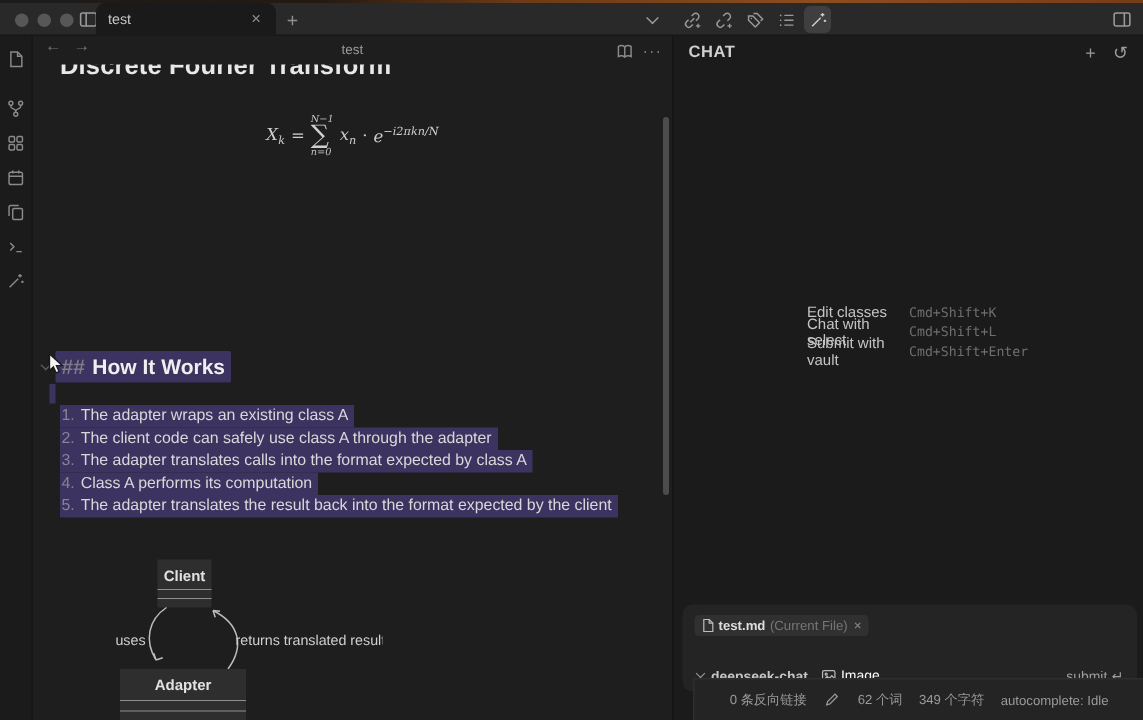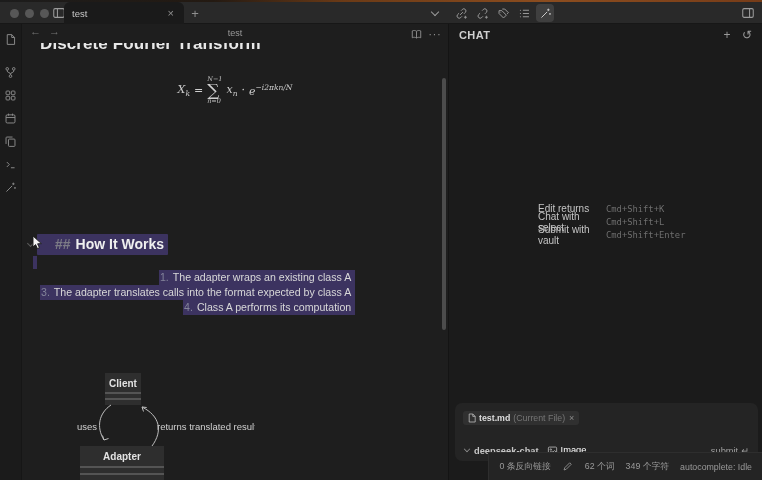--- a/index.html
+++ b/index.html
@@ -48,25 +48,25 @@
   .formula .frow { display:inline-flex; align-items:center; gap:4px; }
   .sum-stack { display:inline-flex; flex-direction:column; align-items:flex-start; line-height:1; font-style:normal; }
   .sum-lim { font-size:6.5px; color:#c0c0c0; font-style:italic; }
   .sigma { font-size:17px; line-height:0.9; }
   sub.f { font-size:7.5px; font-style:italic; }
   .fexp { font-size:7.5px; vertical-align:super; }
   .para { position:absolute; left:18px; top:147px; width:372px; font-size:10.6px; line-height:13.7px; color:#c9c9c9; }
   .h2-row { position:absolute; left:6px; top:210px; display:flex; align-items:center; }
   .fold { width:5px; height:5px; border-right:1.2px solid #5a5a5a; border-bottom:1.2px solid #5a5a5a; transform:rotate(45deg); margin-right:4px; margin-top:-2px; }
   .sel { background:#3c3360; }
-  .h2-sel { padding:2px 4px 3px 18px; border-radius:1px; font-size:14px; font-weight:bold; color:#efefef; }
+  .h2-sel { padding:2px 4px 3px 4px; border-radius:1px; font-size:14px; font-weight:bold; color:#efefef; }
   .h2-hash { color:#7c7c86; font-weight:bold; margin-right:5px; }
   .sel-sliver { position:absolute; left:11px; top:232px; width:4px; height:13px; background:#3c3360; }
   .olist { position:absolute; left:18px; top:243px; }
-  .oli { height:15.1px;text-align:right; }
+  .oli { height:15.1px; }
   .oli .sel { padding:1px 4px 2px 1px; font-size:10.6px; color:#d8d8d8; }
   .oli .num { color:#84849a; margin-right:4px; }
   .cursor-svg { position:absolute; left:10px; top:211px; z-index:9; }
   .scroll-thumb { position:absolute; right:2px; top:54px; width:4px; height:252px; background:#4c4c4c; border-radius:2px; z-index:7; }
   
   .diagram { position:absolute; left:53px; top:346px; }
   .diagram text { font-family:"Liberation Sans", sans-serif; }
   .dg-title { font-size:10px; font-weight:bold; fill:#e2e2e2; }
   .dg-label { font-size:9.5px; fill:#d0d0d0; }
   
@@ -85,21 +85,21 @@
   .chip-tag { font-size:8.8px; color:#767676; }
   .chip-close { font-size:9px; color:#8a8a8a; margin-left:1px; }
   .input-controls { position:absolute; left:9px; right:9px; bottom:5px; display:flex; align-items:center; }
   .model-sel { display:flex; align-items:center; gap:4px; }
   .model-name { font-size:9.3px; font-weight:bold; color:#c6c6c6; }
   .img-btn { display:flex; align-items:flex-start; gap:3px; margin-left:8px; color:#ffffff; }
   .img-label { font-size:9.3px; }
   .submit-btn { margin-left:auto; display:flex; align-items:center; gap:3px; color:#9f9f9f; font-size:9.3px; }
   
   .status-bar { position:absolute; right:0; bottom:0; height:28px; background:#242424; border-top:1px solid #2e2e2e; border-left:1px solid #2e2e2e;
-    display:flex; align-items:center; gap:11px; padding:0 10px; z-index:20;text-align:center; }
+    display:flex; align-items:center; gap:11px; padding:0 23px; z-index:20;text-align:center; }
   .status-item { font-size:8.8px; color:#9a9a9a; white-space:nowrap; }
 </style>
 </head>
 <body>
 
 <div id="stage">
   <div class="top-strip"></div>
 
   <div class="titlebar">
     <div class="tl-group">
@@ -242,22 +242,24 @@
 
 
       <div class="h2-row">
         <span class="fold"></span>
         <span class="sel h2-sel"><span class="h2-hash">##</span><span>How It Works</span></span>
       </div>
       <div class="sel-sliver"></div>
 
       <div class="olist">
         <div class="oli"><span class="sel"><span class="num">1.</span><span>The adapter wraps an existing class A</span></span></div>
+        <div class="oli"><span class="sel"><span class="num">2.</span><span>The client code can safely use class A through the adapter</span></span></div>
         <div class="oli"><span class="sel"><span class="num">3.</span><span>The adapter translates calls into the format expected by class A</span></span></div>
         <div class="oli"><span class="sel"><span class="num">4.</span><span>Class A performs its computation</span></span></div>
+        <div class="oli"><span class="sel"><span class="num">5.</span><span>The adapter translates the result back into the format expected by the client</span></span></div>
       </div>
 
       <svg class="diagram" width="180" height="134" viewBox="0 0 180 134">
         <g>
           <rect x="30" y="3" width="36" height="32" fill="#2e2e2e"></rect>
           <text x="48" y="17" text-anchor="middle" class="dg-title">Client</text>
           <line x1="30" y1="23" x2="66" y2="23" stroke="#8f8f8f" stroke-width="0.8"></line>
           <line x1="30" y1="29" x2="66" y2="29" stroke="#8f8f8f" stroke-width="0.8"></line>
         </g>
         <g stroke="#bdbdbd" stroke-width="1" fill="none">
@@ -305,21 +307,21 @@
     <div class="chat-header">
       <span class="chat-title">CHAT</span>
       <div class="chat-header-icons">
         <span class="icon-btn glyph-btn">+</span>
         <span class="icon-btn glyph-btn">↺</span>
       </div>
     </div>
 
     <div class="shortcuts">
       <div class="sc-row">
-        <span class="sc-label">Edit returns</span>
+        <span class="sc-label">Edit classes</span>
         <span class="sc-keys">Cmd+Shift+K</span>
       </div>
       <div class="sc-row">
         <span class="sc-label">Chat with select</span>
         <span class="sc-keys">Cmd+Shift+L</span>
       </div>
       <div class="sc-row">
         <span class="sc-label">Submit with vault</span>
         <span class="sc-keys">Cmd+Shift+Enter</span>
       </div>

